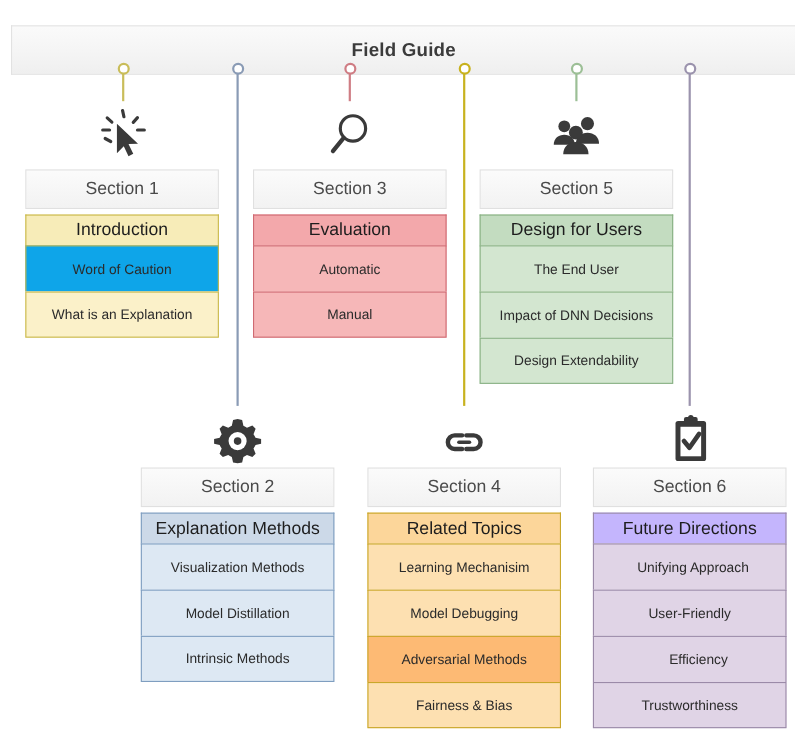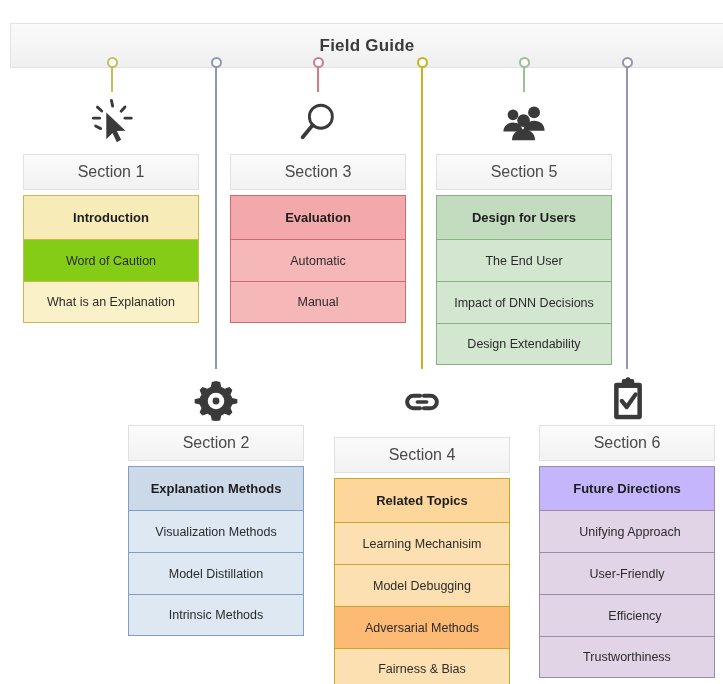--- a/index.html
+++ b/index.html
@@ -93,23 +93,23 @@
     border-width: 1px;
     border-style: solid;
     box-sizing: border-box;
     display: flex;
     align-items: center;
     justify-content: center;
     text-align: center;
     padding: 0 6px;
   }
   .card.title-row {
-    height: 44px;
-    font-size: 13px;
-    font-weight: bold;
+    height: 28px;
+    font-size: 16px;
+    font-weight: normal;
     color: #1d1d1d;
     border-bottom: none;
   }
   .card.item-row {
     height: 42px;
     font-size: 12.5px;
     color: #2b2b2b;
     border-bottom: none;
   }
   .card.item-row.last {
@@ -201,37 +201,37 @@
         </g>
         <rect x="14.2" y="12.5" width="19.6" height="28" fill="#ffffff"></rect>
         <path d="M17.5 26 l5.2 6.4 9.2-13.2" fill="none" stroke="#3a3a3a" stroke-width="4.4" stroke-linecap="round" stroke-linejoin="round"></path>
       </svg>
       </div>
     </div>
   <div id="columns-layer">
       <div class="column" style="left: 23px; top: 154px;">
         <div class="section-chip">Section 1</div>
         <div class="card title-row" style="background: rgb(247, 236, 184); border-color: rgb(201, 184, 74);">Introduction</div>
-        <div class="card item-row" style="background: #84cc16; border-color: rgb(201, 184, 74);">Word of Caution</div>
+        <div class="card item-row" style="background: #0ea5e9; border-color: rgb(201, 184, 74);">Word of Caution</div>
         <div class="card item-row last" style="background: rgb(251, 241, 201); border-color: rgb(201, 184, 74);">What is an Explanation</div>
       </div>
       <div class="column" style="left: 128px; top: 425px;">
         <div class="section-chip">Section 2</div>
         <div class="card title-row" style="background: rgb(204, 217, 232); border-color: rgb(127, 158, 192);">Explanation Methods</div>
         <div class="card item-row" style="background: rgb(221, 232, 243); border-color: rgb(127, 158, 192);">Visualization Methods</div>
         <div class="card item-row" style="background: rgb(221, 232, 243); border-color: rgb(127, 158, 192);">Model Distillation</div>
         <div class="card item-row last" style="background: rgb(221, 232, 243); border-color: rgb(127, 158, 192);">Intrinsic Methods</div>
       </div>
       <div class="column" style="left: 230px; top: 154px;">
         <div class="section-chip">Section 3</div>
         <div class="card title-row" style="background: rgb(243, 168, 171); border-color: rgb(207, 106, 114);">Evaluation</div>
         <div class="card item-row" style="background: rgb(246, 183, 184); border-color: rgb(207, 106, 114);">Automatic</div>
         <div class="card item-row last" style="background: rgb(246, 183, 184); border-color: rgb(207, 106, 114);">Manual</div>
       </div>
-      <div class="column" style="left: 334px; top: 437px;">
+      <div class="column" style="left: 334px; top: 425px;">
         <div class="section-chip">Section 4</div>
         <div class="card title-row" style="background: rgb(252, 214, 154); border-color: rgb(201, 167, 42);">Related Topics</div>
         <div class="card item-row" style="background: rgb(253, 224, 177); border-color: rgb(201, 167, 42);">Learning Mechanisim</div>
         <div class="card item-row" style="background: rgb(253, 224, 177); border-color: rgb(201, 167, 42);">Model Debugging</div>
         <div class="card item-row" style="background: #fdba74; border-color: rgb(201, 167, 42);">Adversarial Methods</div>
         <div class="card item-row last" style="background: rgb(253, 224, 177); border-color: rgb(201, 167, 42);">Fairness &amp; Bias</div>
       </div>
       <div class="column" style="left: 436px; top: 154px;">
         <div class="section-chip">Section 5</div>
         <div class="card title-row" style="background: rgb(195, 220, 192); border-color: rgb(137, 177, 132);">Design for Users</div>

